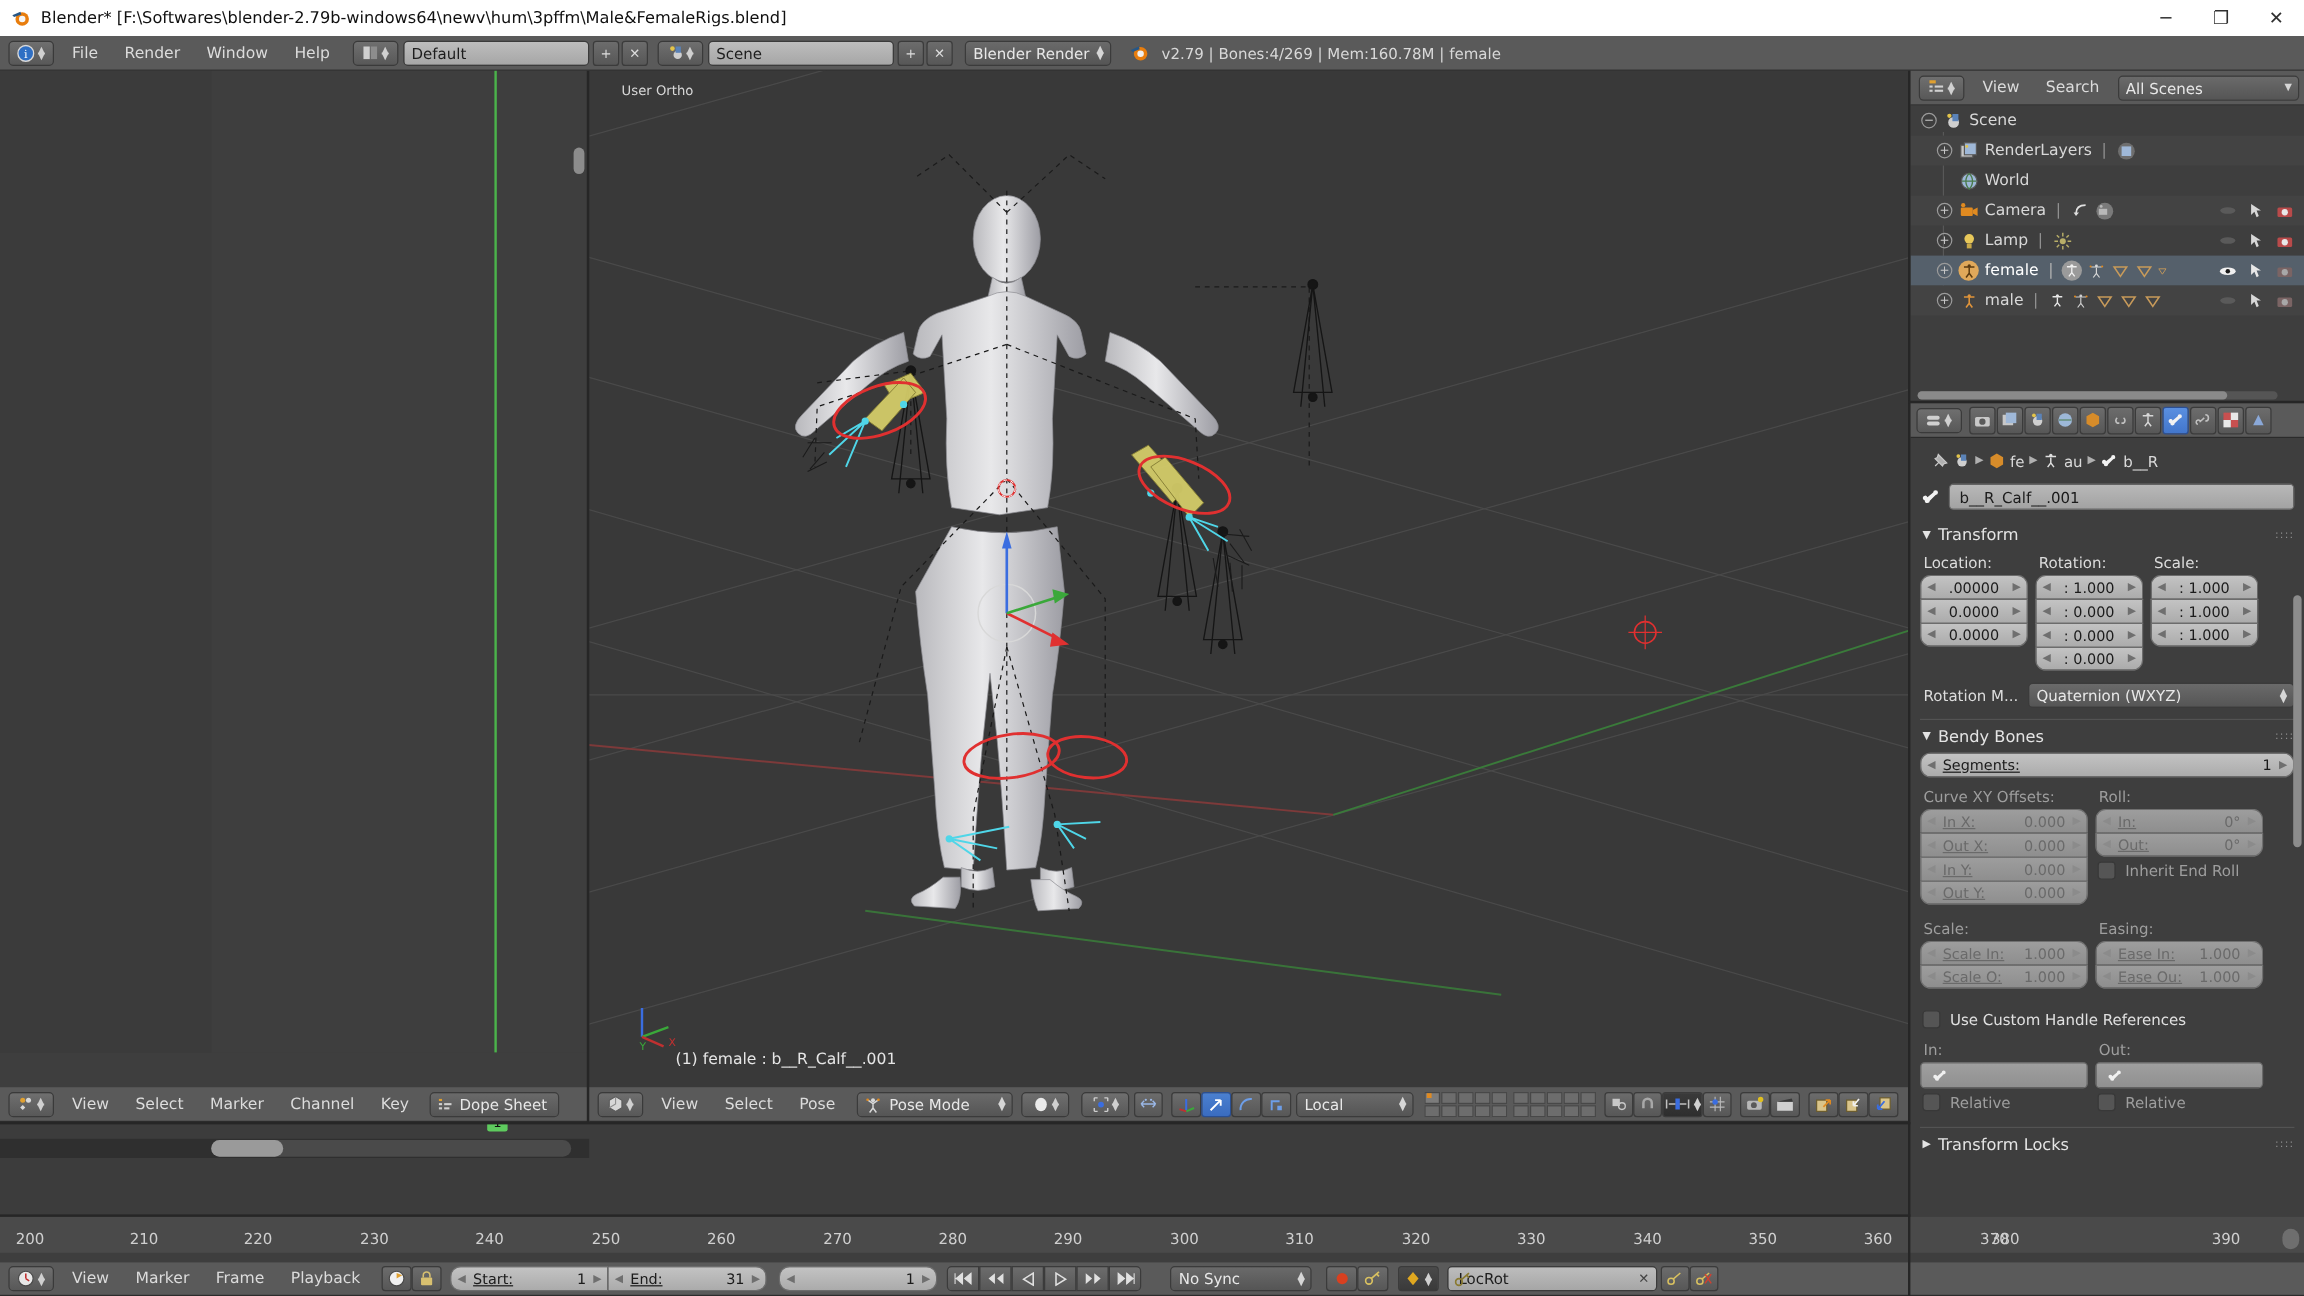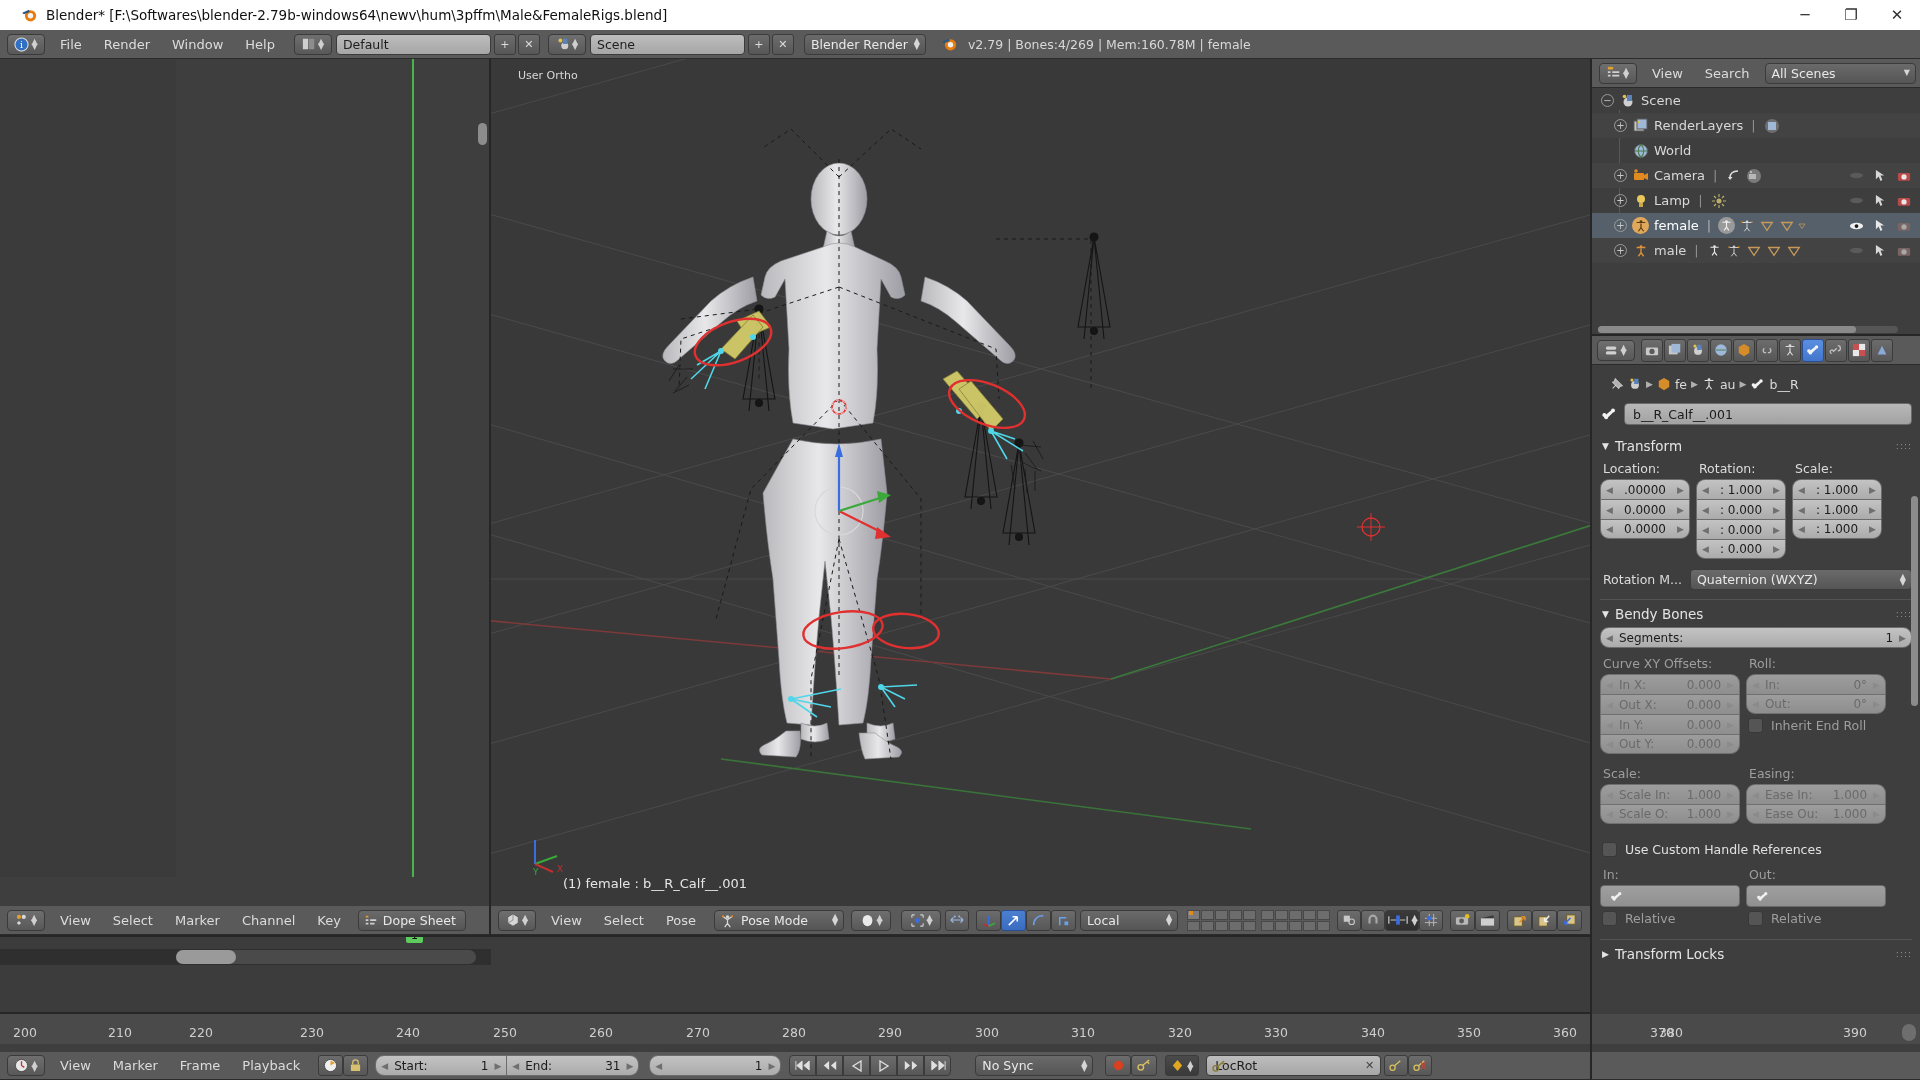--- a/index.html
+++ b/index.html
@@ -8,21 +8,21 @@
     background:#3c3c3c;
     font-family:"DejaVu Sans", sans-serif;
     font-size:14px; color:#e0e0e0;
     -webkit-font-smoothing:antialiased;
   }
   .app { position:relative; width:1920px; height:1080px; }
 
   
   .titlebar {
     position:absolute; top:0; left:0; width:1920px; height:30px;
-    background:#ffffff; display:flex; align-items:center; padding-left:20px;
+    background:#ffffff; display:flex; align-items:center; padding-left:8px;
     color:#101010; font-size:13.5px;
   }
   .titlebar .blender-logo { width:18px; height:18px; margin-right:8px; flex:0 0 auto; }
   .winbtns { position:absolute; right:0; top:0; height:30px; display:flex; }
   .winbtn { width:46px; height:30px; display:flex; align-items:center; justify-content:center;
             color:#303030; font-size:15px; }
 
   
   .hdr {
     background:#5a5a5a; height:29px; display:flex; align-items:center;
@@ -111,21 +111,21 @@
     padding:0 5px; font-size:12px; color:#1b1b1b; position:relative;
   }
   .num.stacked-top { border-radius:9px 9px 0 0; border-bottom:none; }
   .num.stacked-mid { border-radius:0; border-bottom:none; }
   .num.stacked-bot { border-radius:0 0 9px 9px; }
   .num .ar { color:#6f6f6f; font-size:9px; }
   .num .val { flex:1; text-align:center; }
   .num.dim { background:linear-gradient(#9d9d9d,#8e8e8e); color:#6a6a6a; border-color:#707070;}
   .num.dim .ar { color:#8b8b8b; }
   .num.lv { justify-content:flex-start; }
-  .num.lv .key { padding-left:6px; }
+  .num.lv .key { padding-left:6px;text-decoration:underline; }
   .num.lv .val2 { margin-left:auto; padding-right:6px; }
   .chk { width:15px; height:15px; border-radius:3px; background:#555; border:1px solid #383838;
          flex:0 0 auto;}
   .chkrow { display:flex; align-items:center; gap:8px; font-size:12.5px; padding:4px 2px; }
   .chkrow.dim { color:#9e9e9e; }
   .bonefield { height:22px; border-radius:4px; background:linear-gradient(#b8b8b8,#a2a2a2);
                border:1px solid #6a6a6a; display:flex; align-items:center; padding:0 8px;
                font-size:12.5px; color:#1b1b1b; }
   .bonefield.dim { background:linear-gradient(#9f9f9f,#909090); }
   .sep { height:1px; background:#535353; margin:9px 0 3px 0; }
@@ -1222,21 +1222,21 @@
         <span class="grip">::::</span>
       </div>
     </div>
     <div class="pscroll"></div>
   </div>
 
   <div class="timeline">
     <div class="tl-ruler">
       <span class="tl-tick" style="left:25px">200</span>
       <span class="tl-tick" style="left:120px">210</span>
-      <span class="tl-tick" style="left:201px">220</span>
+      <span class="tl-tick" style="left:215px">220</span>
       <span class="tl-tick" style="left:312px">230</span>
       <span class="tl-tick" style="left:408px">240</span>
       <span class="tl-tick" style="left:505px">250</span>
       <span class="tl-tick" style="left:601px">260</span>
       <span class="tl-tick" style="left:698px">270</span>
       <span class="tl-tick" style="left:794px">280</span>
       <span class="tl-tick" style="left:890px">290</span>
       <span class="tl-tick" style="left:987px">300</span>
       <span class="tl-tick" style="left:1083px">310</span>
       <span class="tl-tick" style="left:1180px">320</span>

